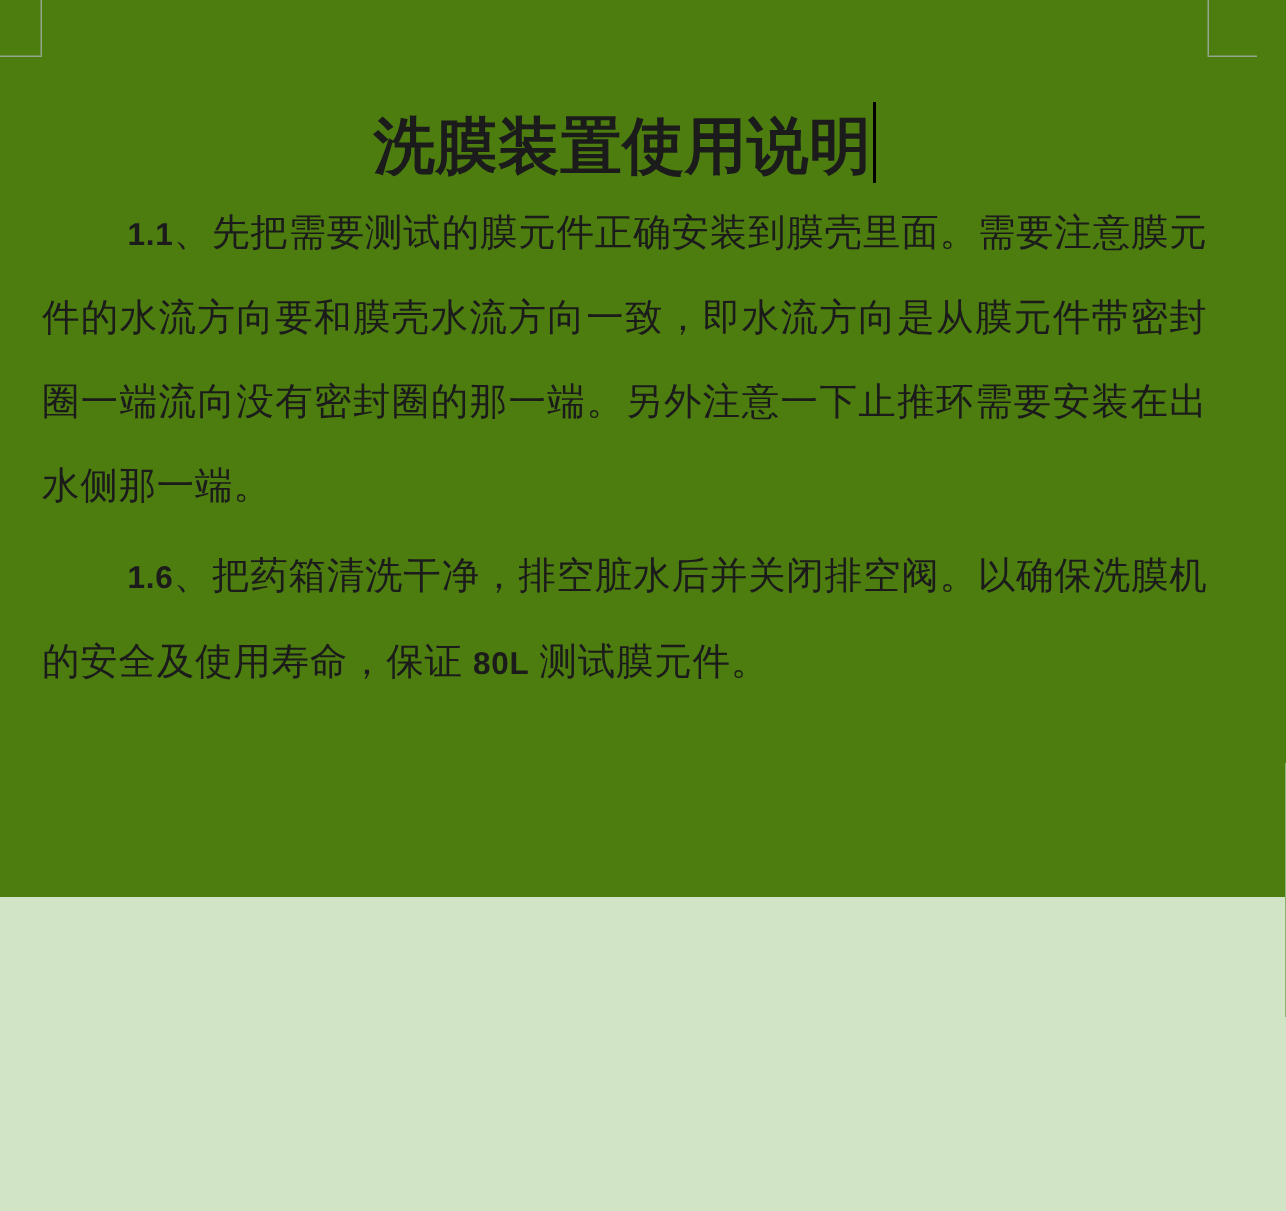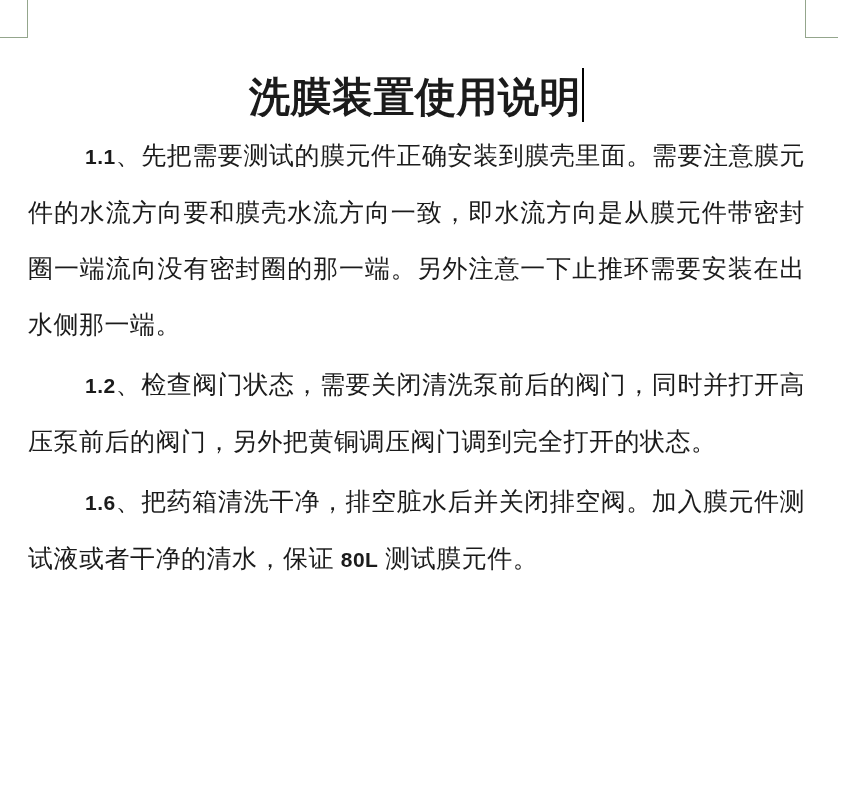--- a/index.html
+++ b/index.html
@@ -3,22 +3,22 @@
 <meta charset="utf-8">
 <style>
   html, body {
     margin: 0;
     padding: 0;
     background: #d1e4c6;
   }
   .page {
     position: relative;
     width: 857px;
-    height: 807px;
-    background: #ffffff;
+    height: 598px;
+    background: #4d7c0f;
     overflow: hidden;
     font-family: "Liberation Serif", "DejaVu Serif", serif;
     color: #1b1b1b;
   }
   
   .cm {
     position: absolute;
     background: #94a68c;
   }
   .cm-tl-v { left: 27px;  top: 0;    width: 1px;  height: 37px; }
@@ -81,18 +81,17 @@
   <div class="cm cm-tr-h"></div>
 
   <div class="content">
 
     <h1 class="doc-title"><span>洗膜装置使用说明</span><span class="caret"></span></h1>
 
 
 
     <p class="para"><span class="latin">1.1</span><span>、先把需要测试的膜元件正确安装到膜壳里面。需要注意膜元件的水流方向要和膜壳水流方向一致，即水流方向是从膜元件带密封圈一端流向没有密封圈的那一端。另外注意一下止推环需要安装在出水侧那一端。</span></p>
 
-    <p class="para"><span class="latin">1.2</span><span>、检查阀门状态，需要关闭清洗泵前后的阀门，同时并打开高压泵前后的阀门，另外把黄铜调压阀门调到完全打开的状态。</span></p>
 
-    <p class="para"><span class="latin">1.6</span><span>、把药箱清洗干净，排空脏水后并关闭排空阀。加入膜元件测试液或者干净的清水，保证 </span><span class="latin">80L</span><span> 测试膜元件。</span></p>
+    <p class="para"><span class="latin">1.6</span><span>、把药箱清洗干净，排空脏水后并关闭排空阀。以确保洗膜机的安全及使用寿命，保证 </span><span class="latin">80L</span><span> 测试膜元件。</span></p>
 
   </div>
 </div>
 
 </body></html>

